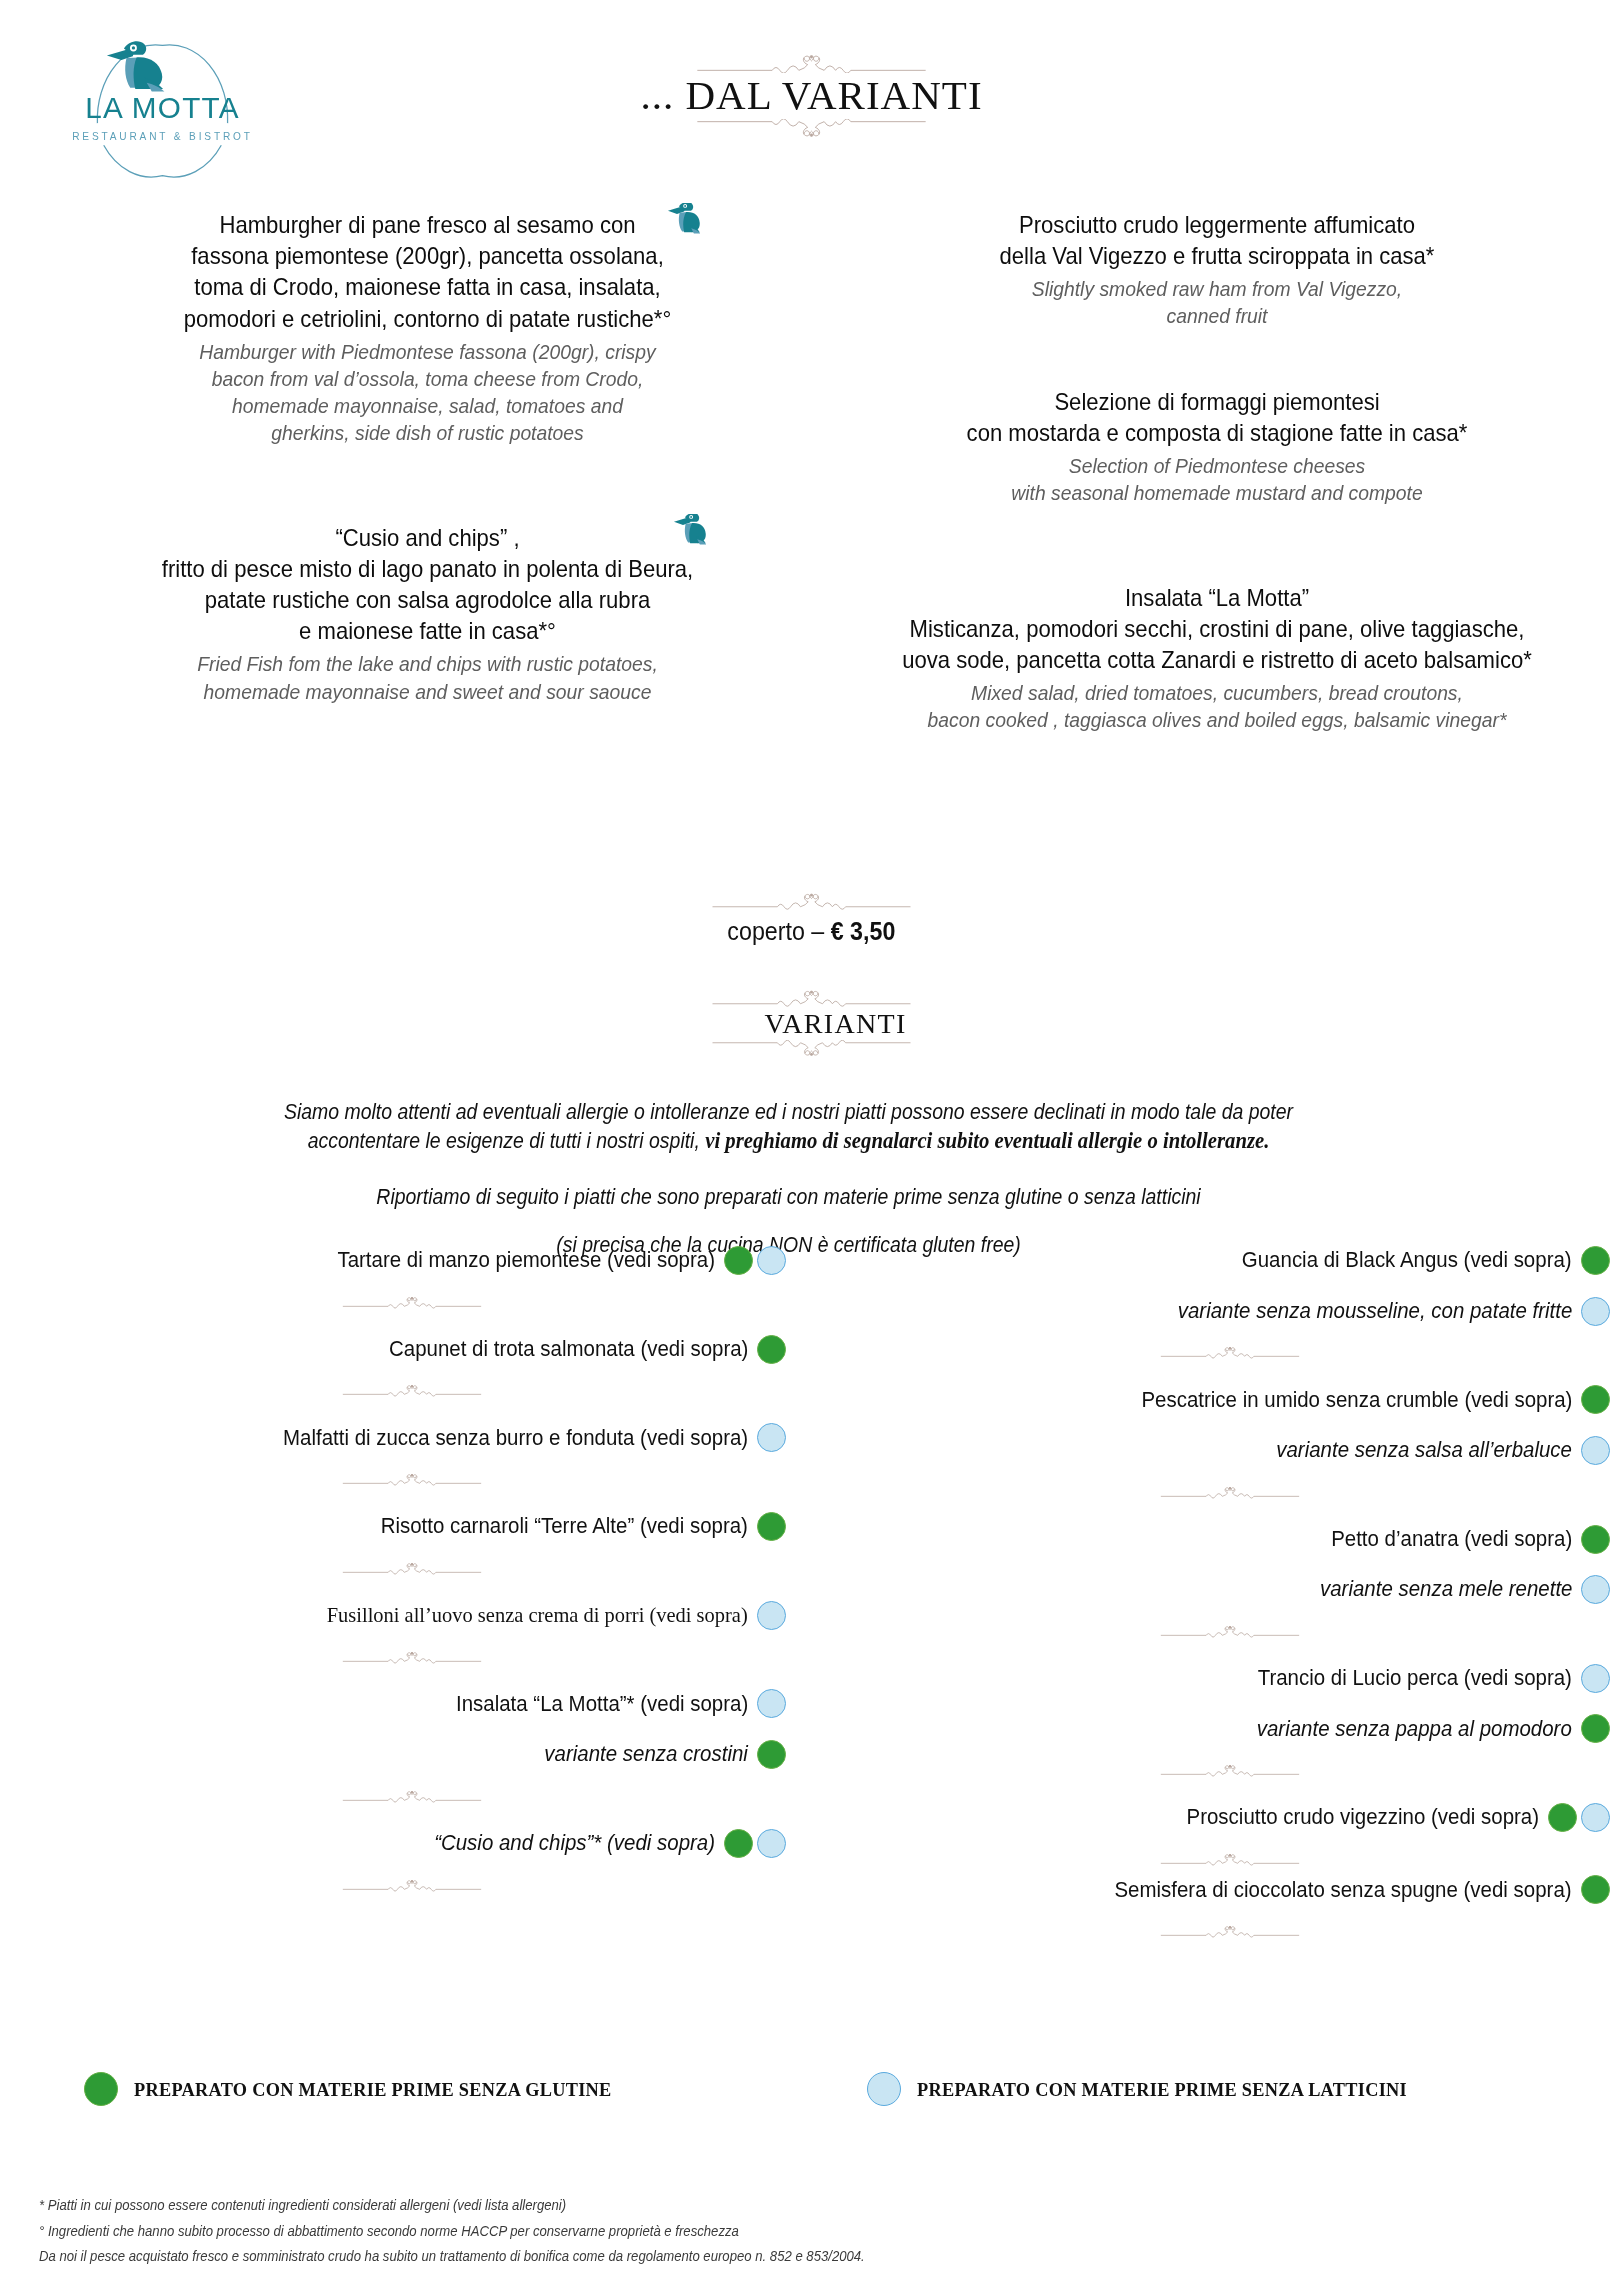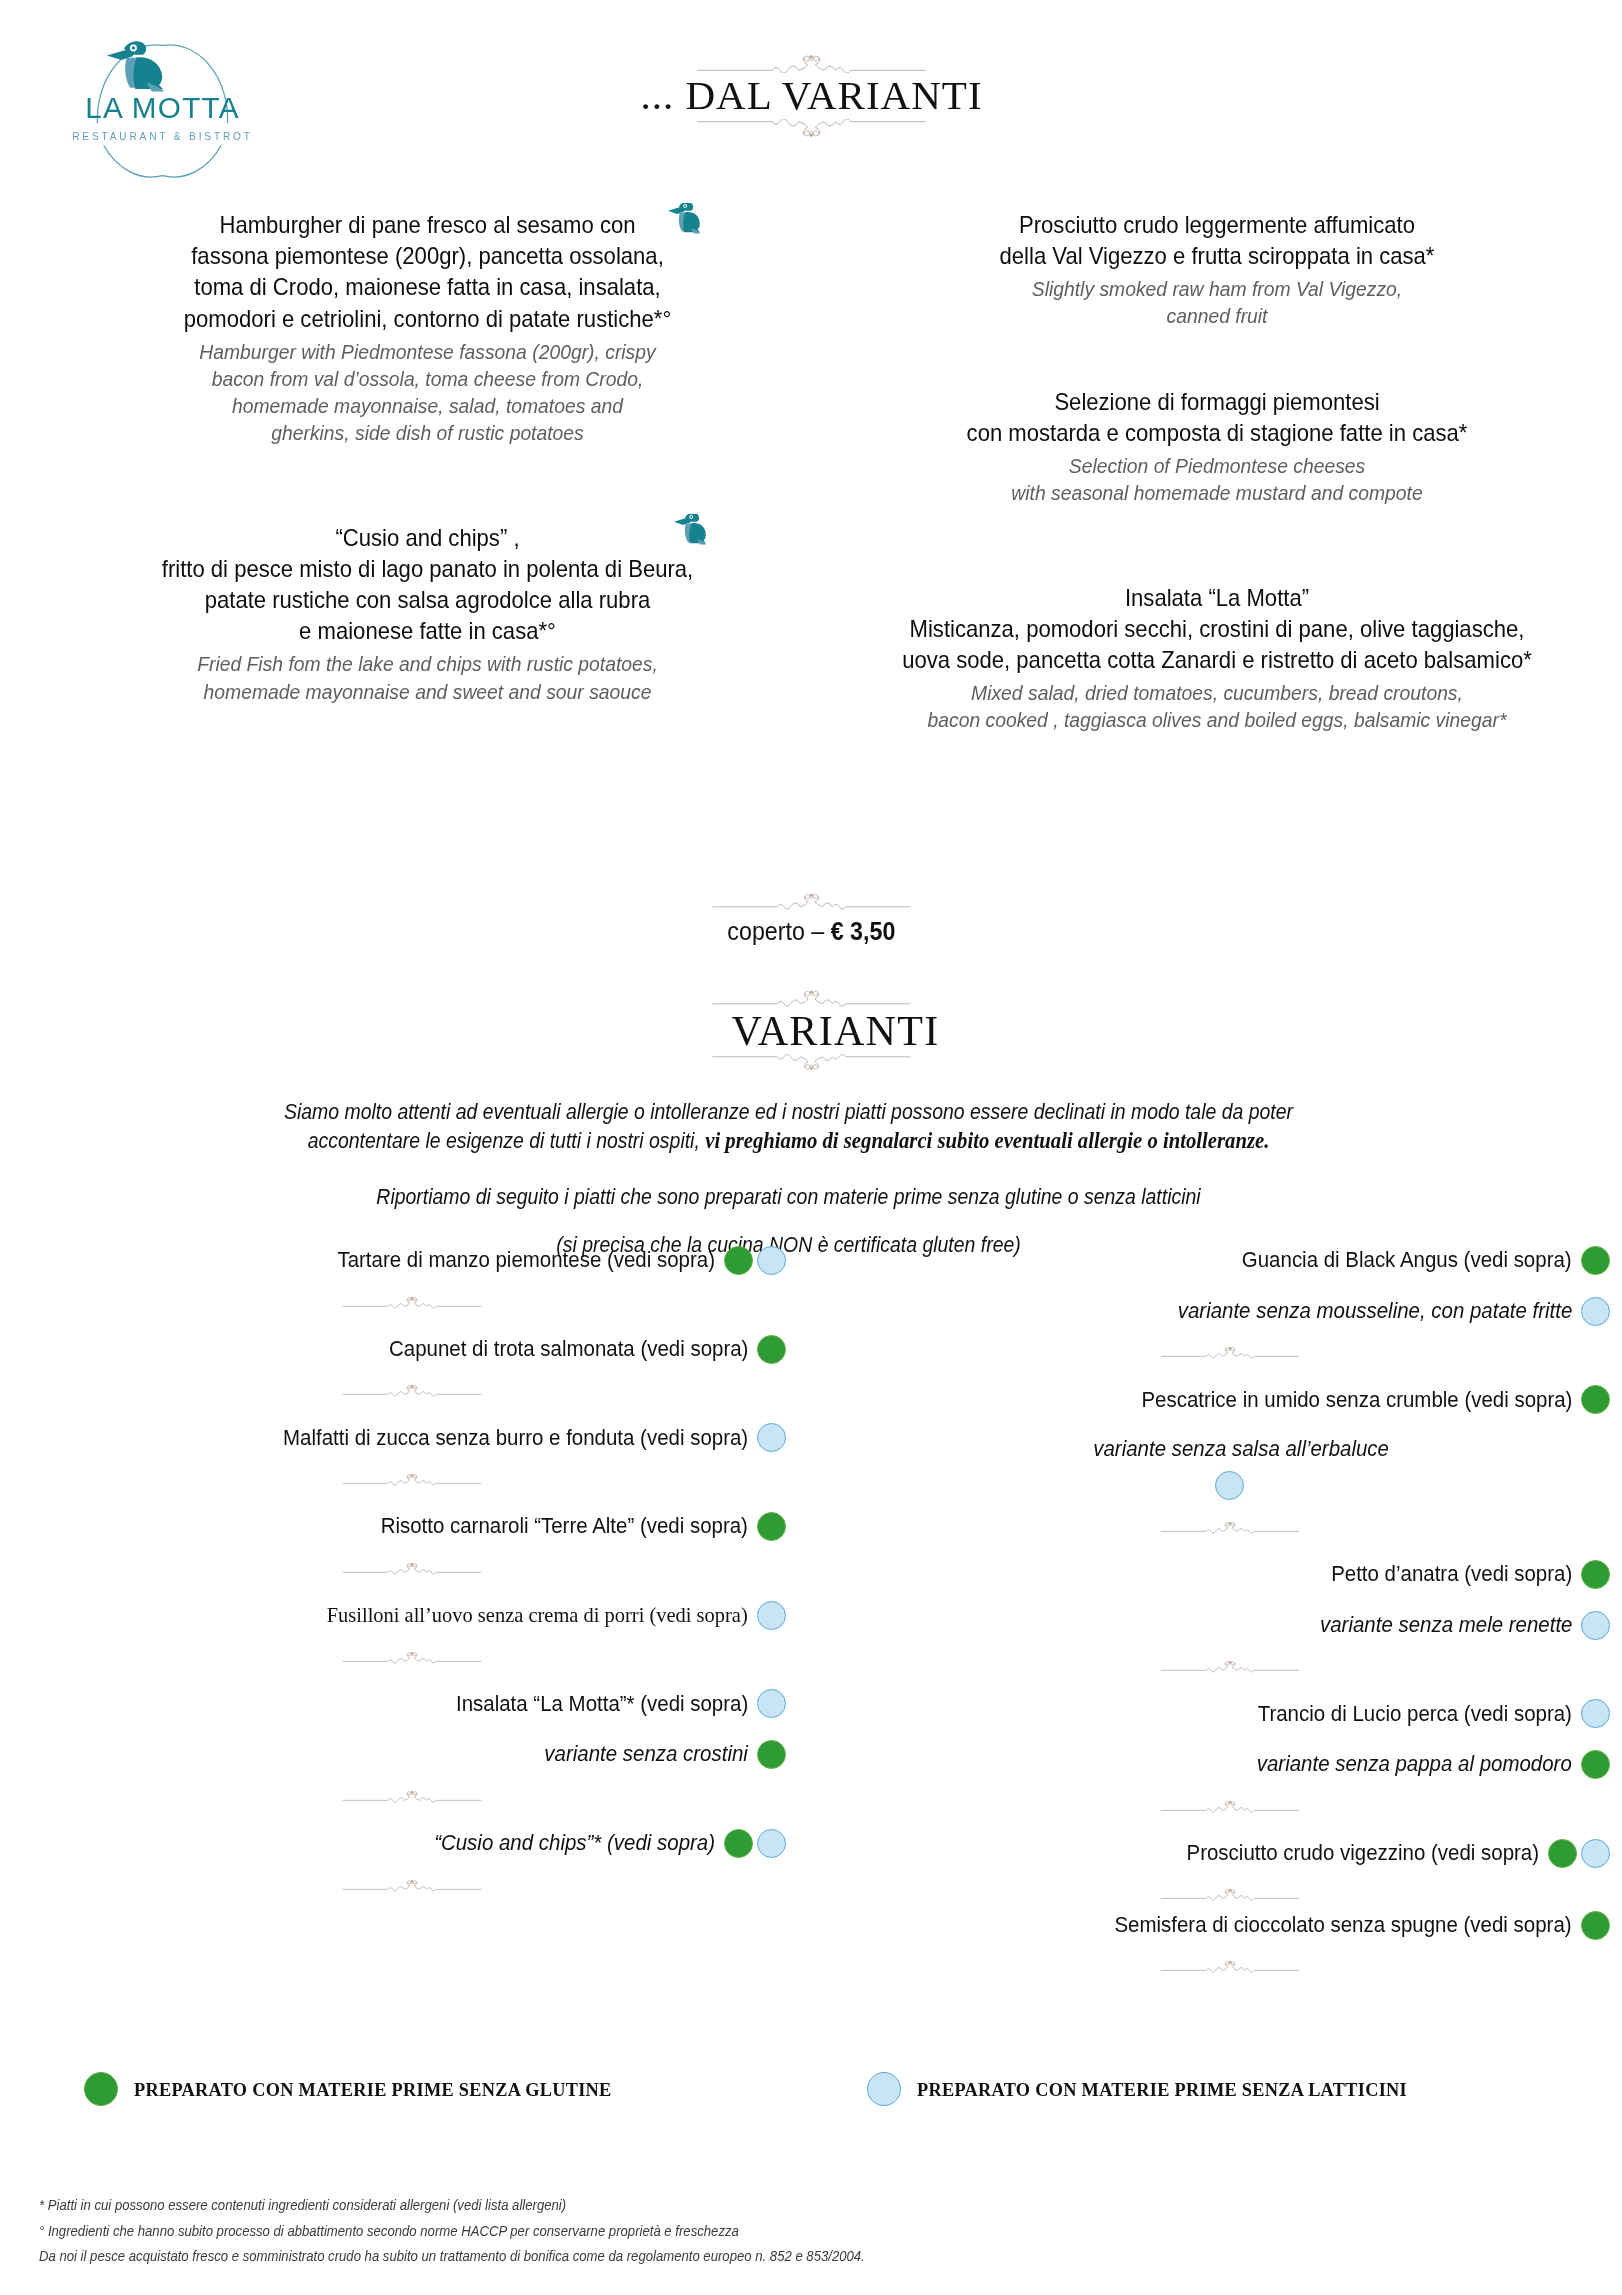--- a/index.html
+++ b/index.html
@@ -58,21 +58,21 @@
   .coperto .line {
     font-size:25px; font-weight:300; color:#111; margin-top:7.6px;
     transform:scaleX(0.93); display:inline-block;
   }
   .coperto .line b { font-weight:700; }
 
   
   .varianti-head { position:absolute; left:0; width:1623px; text-align:center; }
   .varianti-head .title {
     font-family:"Liberation Serif", serif;
-    font-size:42px; letter-spacing:1.3px; color:#111; line-height:1.05;
+    font-size:28px; letter-spacing:1.3px; color:#111; line-height:1.05;
     margin:2.5px 0 0 0;
     padding-left:48px;
   }
   .varianti-head .orn-wrap { height:16.5px; }
   .varianti-head .orn-wrap.bottom { height:16.5px; margin-top:1.3px; }
 
   
   .intro { position:absolute; left:0; width:1577px; text-align:center; }
   .intro p {
     margin:0; font-style:italic; font-weight:300; color:#111;
@@ -564,21 +564,21 @@
   </g>
             <circle cx="190" cy="3" r="3" fill="#b9a79f"></circle>
           </svg>
         </div>
         <div class="vrow" style="margin-top: 21.6px;">
           <span class="label">Pescatrice in umido senza crumble (vedi sopra)</span>
           <span class="dots">
             <span class="dot green"></span>
           </span>
         </div>
-        <div class="vrow" style="margin-top: 21.6px; flex-direction: column;">
+        <div class="vrow" style="margin-top: 21.6px;">
           <span class="label em">variante senza salsa all’erbaluce</span>
           <span class="dots">
             <span class="dot blue"></span>
           </span>
         </div>
         <div class="vsep" style="margin-top: 16.5px;">
           <svg width="146" height="15" viewBox="0 0 380 28">
   <g fill="none" stroke="#b9a79f" stroke-width="2">
     <path d="M10 24 H128"></path>
               <path d="M128 24 q6 -9 12 0 t12 0"></path>

